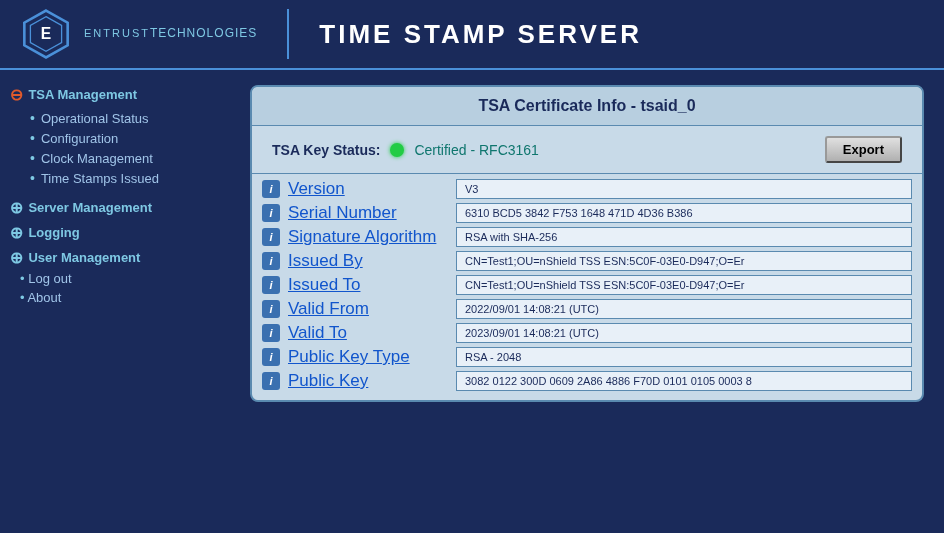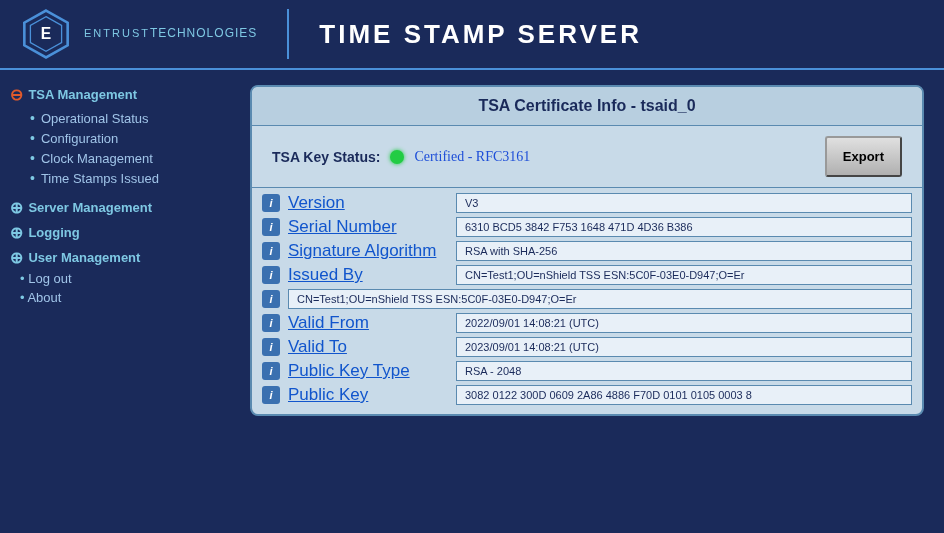--- a/index.html
+++ b/index.html
@@ -149,29 +149,28 @@
     }
     .status-dot {
       width: 14px;
       height: 14px;
       background: #22cc44;
       border-radius: 50%;
       display: inline-block;
       box-shadow: 0 0 4px #22cc44;
     }
     .status-text {
-      color: #1d4ed8;
+      color: #0f766e;
       font-size: 14px;
-      font-family: Liberation Serif, serif;
     }
     .export-btn {
       margin-left: auto;
       background: linear-gradient(to bottom, #e0e0e0, #b0b0b0);
       border: 2px outset #999;
-      padding: 11px 16px;
+      padding: 4px 16px;
       font-size: 13px;
       font-weight: bold;
       color: #000;
       cursor: pointer;
       border-radius: 3px;
     }
 
     
     .cert-rows {
       padding: 5px 10px;
@@ -312,20 +311,21 @@
             <div class="cert-field-label">Signature Algorithm</div>
             <div class="cert-field-value">RSA with SHA-256</div>
           </div>
           <div class="cert-row">
             <div class="info-icon">i</div>
             <div class="cert-field-label">Issued By</div>
             <div class="cert-field-value">CN=Test1;OU=nShield TSS ESN:5C0F-03E0-D947;O=Er</div>
           </div>
           <div class="cert-row">
             <div class="info-icon">i</div>
+            <div class="cert-field-label">Issued To</div>
             <div class="cert-field-value">CN=Test1;OU=nShield TSS ESN:5C0F-03E0-D947;O=Er</div>
           </div>
           <div class="cert-row">
             <div class="info-icon">i</div>
             <div class="cert-field-label">Valid From</div>
             <div class="cert-field-value">2022/09/01 14:08:21 (UTC)</div>
           </div>
           <div class="cert-row">
             <div class="info-icon">i</div>
             <div class="cert-field-label">Valid To</div>

